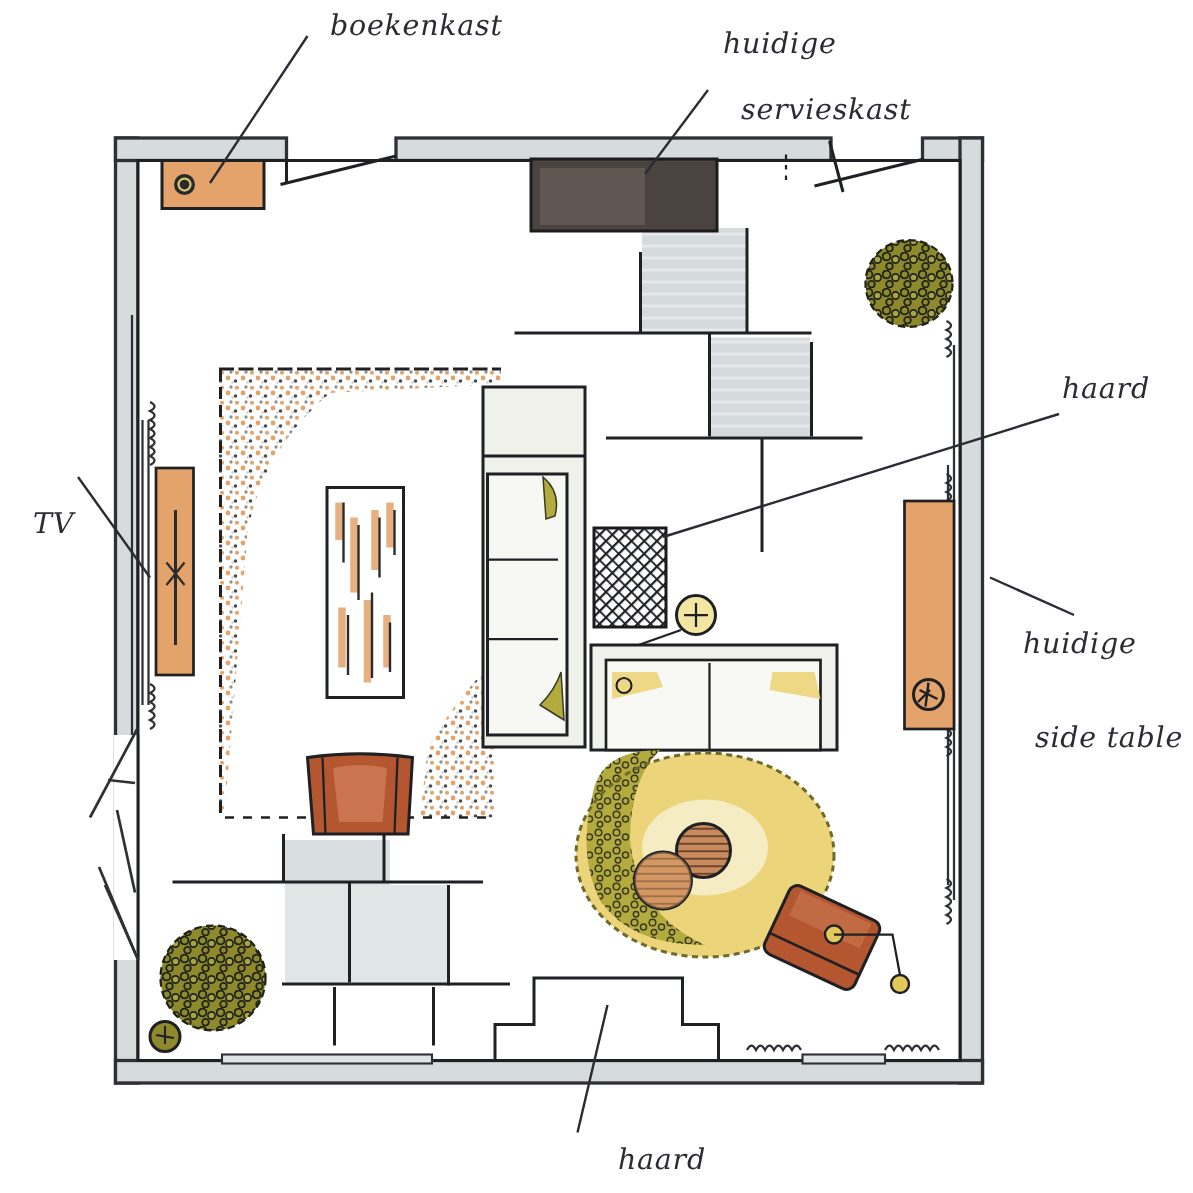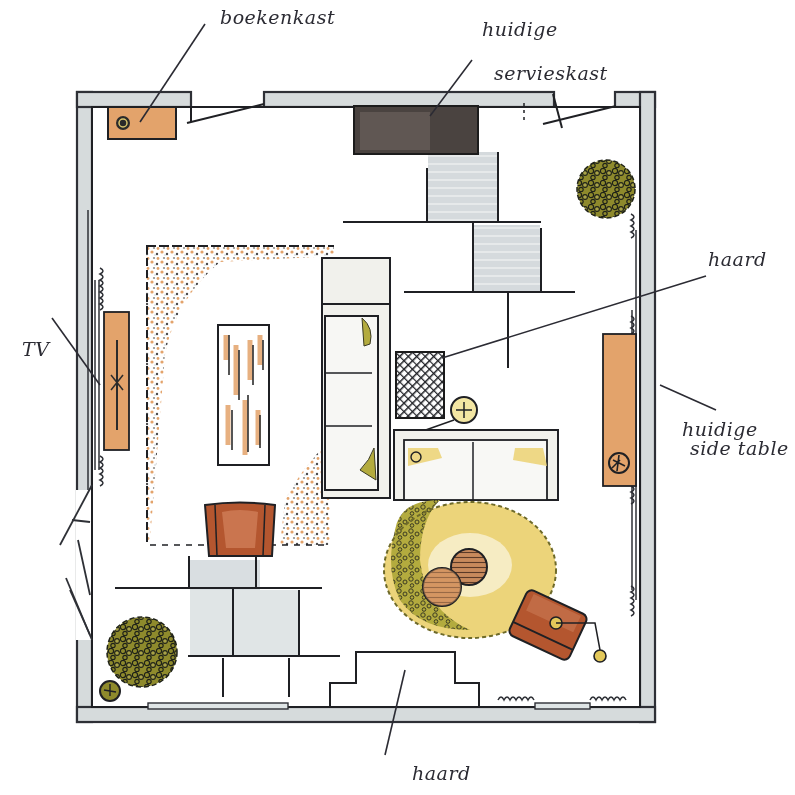--- a/index.html
+++ b/index.html
@@ -290,17 +290,17 @@
     <span class="l2">huidige</span>
     <span class="l2" style="margin-left:12px;margin-top:25px;">servieskast</span>
   </div>
 
   <div class="label" style="left:708px;top:250px;">haard</div>
 
   <div class="label" style="left:22px;top:296px;margin-top:44px;">TV</div>
 
   <div class="label" style="left:682px;top:420px;">
     <span class="l2">huidige</span>
-    <span class="l2" style="margin-left:8px;">side table</span>
+    <span class="l2" style="margin-left:8px;margin-top:44px;">side table</span>
   </div>
 
   <div class="label" style="left:364px;top:764px;margin-left:48px;">haard</div>
 </div>
 
 </body></html>

